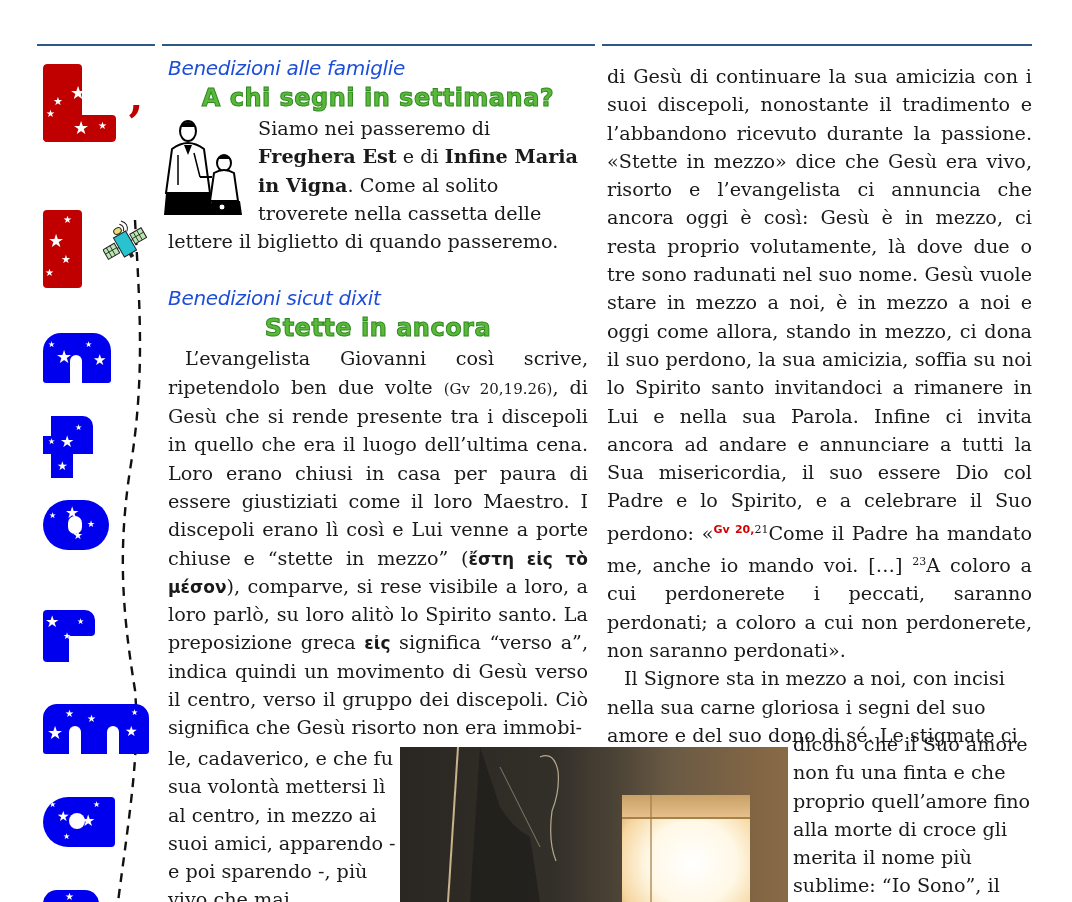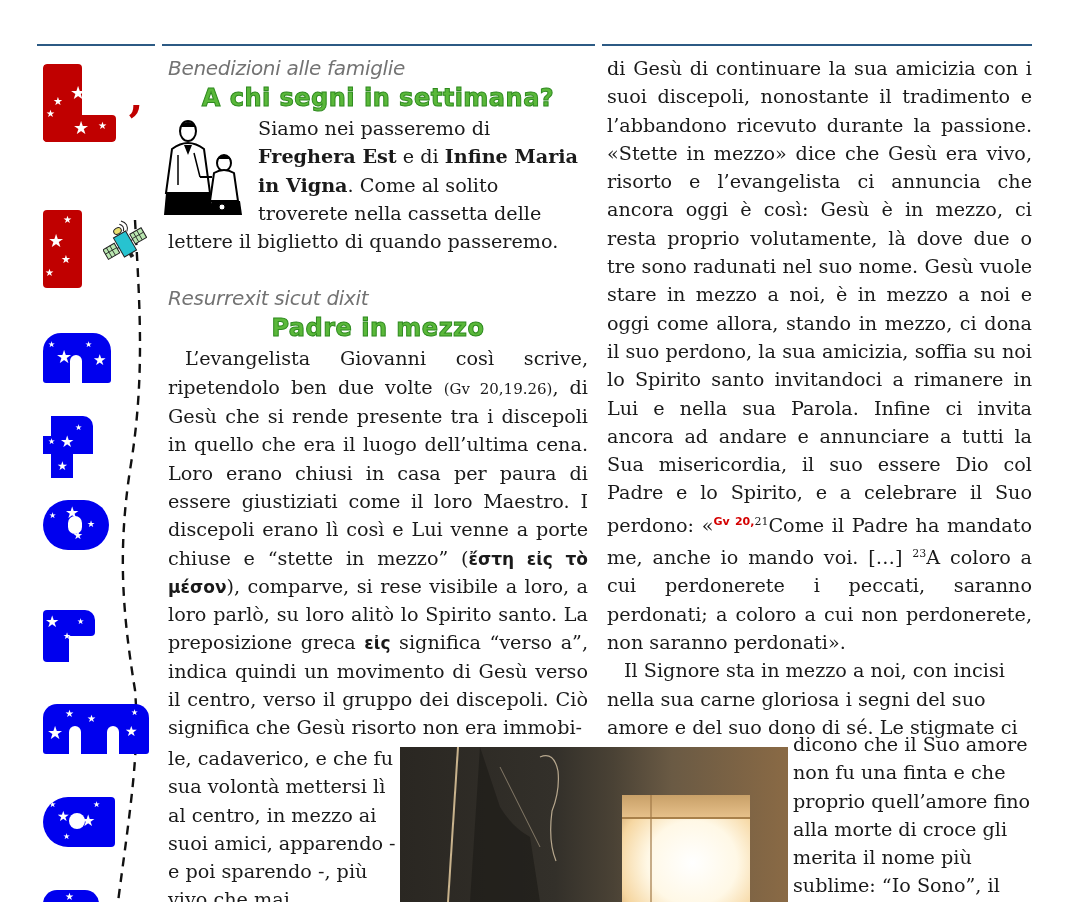--- a/index.html
+++ b/index.html
@@ -15,22 +15,22 @@
   .blk { position: absolute; border-radius: 4px; overflow: hidden; }
   .star { position: absolute; color: #fff; line-height: 1; font-family: "DejaVu Sans", sans-serif; }
   .apos { position: absolute; left: 127px; top: 60px; width: 10px; height: 24px; color: #c00000;
           font: bold 46px "DejaVu Serif", serif; line-height: 0.6; }
   .dashline { position: absolute; left: 0; top: 0; }
   .satellite { position: absolute; left: 103px; top: 168px; width: 44px; height: 50px; }
 
   
   .col { position: absolute; font-size: 19.2px; line-height: 28.3px; }
   .col-mid { left: 168px; top: 55px; width: 420px; }
-  .col-right { left: 607px; top: 55px; width: 425px; }
-  .kicker { font-family: "DejaVu Sans", sans-serif; font-style: italic; color: #737373; font-size: 20px;
+  .col-right { left: 607px; top: 63px; width: 425px; }
+  .kicker { font-family: "DejaVu Sans", sans-serif; font-style: italic; color: #1d4ed8; font-size: 20px;
             line-height: 26px; letter-spacing: -0.3px; }
   .headline { font-family: "DejaVu Sans", sans-serif; font-weight: bold; color: #5ab83a; font-size: 24px;
               text-align: center; line-height: 34px; -webkit-text-stroke: 1px #2e8a1f; letter-spacing: 0.5px; }
   p { margin: 0; }
   .indent { text-indent: 17px; }
   .ref { font-size: 15px; }
   .greek { font-family: "DejaVu Sans", sans-serif; font-size: 17px; }
   .sup-red { color: #d40000; font-size: 11px; font-weight: bold; vertical-align: 7px; font-family: "DejaVu Sans", sans-serif; }
   .sup { font-size: 11px; vertical-align: 7px; }
   .clergy { float: left; width: 88px; height: 100px; margin: 4px 6px 0 -4px; }
@@ -167,22 +167,22 @@
       <path d="M53 40 q7 -8 14 0" fill="#000"></path>
       <path d="M50 54 q10 -6 20 0 l4 28 h-28 z" fill="#fff" stroke="#000" stroke-width="2"></path>
       <path d="M48 82 h28 l2 14 h-32 z" fill="#000"></path>
       <circle cx="58" cy="88" r="3" fill="#fff" stroke="#000"></circle>
       <path d="M36 58 l12 0" stroke="#000" stroke-width="2"></path>
     </svg>
     <span>Siamo nei passeremo di </span><b>Freghera Est</b><span> e di </span><b>Infine Maria in Vigna</b><span>. Come al solito troverete nella cassetta delle lettere il biglietto di quando passeremo.</span>
   </p>
 
   <div style="height:29px;"></div>
-  <div class="kicker">Resurrexit sicut dixit</div>
-  <div class="headline">Padre in mezzo</div>
+  <div class="kicker">Benedizioni sicut dixit</div>
+  <div class="headline">Stette in ancora</div>
   <p class="indent" style="text-align:justify;hyphens:manual;"><span>L’evangelista Giovanni così scrive, ripetendolo ben due volte </span><span class="ref">(Gv 20,19.26)</span><span>, di Gesù che si rende presente tra i discepoli in quello che era il luogo dell’ultima cena. Loro erano chiusi in casa per paura di essere giustiziati come il loro Maestro. I discepoli erano lì così e Lui venne a porte chiuse e “stette in mezzo” (</span><b class="greek">ἔστη εἰς τὸ μέσον</b><span>), comparve, si rese visibile a loro, a loro parlò, su loro alitò lo Spirito santo. La preposizione greca </span><b class="greek">εἰς</b><span> significa “verso a”, indica quindi un movimento di Gesù verso il centro, verso il gruppo dei discepoli. Ciò significa che Gesù risorto non era immobi-</span></p>
 </div>
 
 <div class="float-text-left">le, cadaverico, e che fu sua volontà mettersi lì al centro, in mezzo ai suoi amici, apparendo - e poi sparendo -, più vivo che mai</div>
 
 <div class="photo">
   <div class="window"></div>
   <div class="window-frame"></div>
   <div class="mullion"></div>
   <svg class="figure" viewBox="0 0 140 155">

